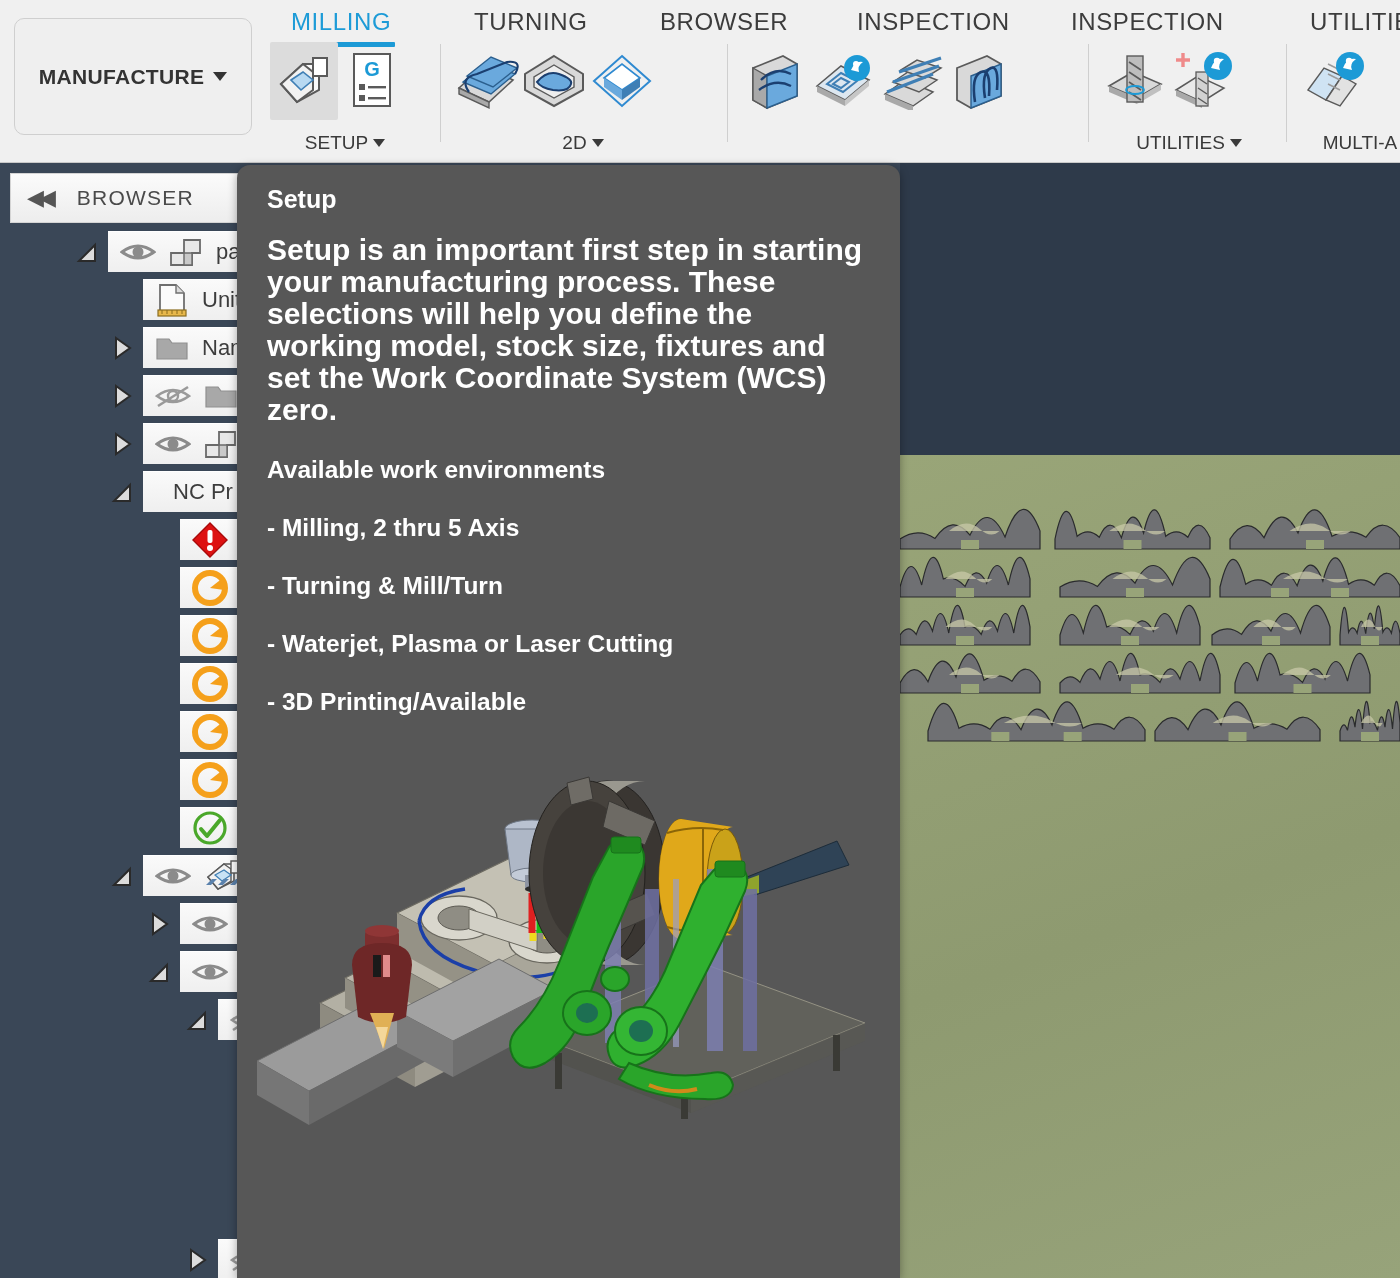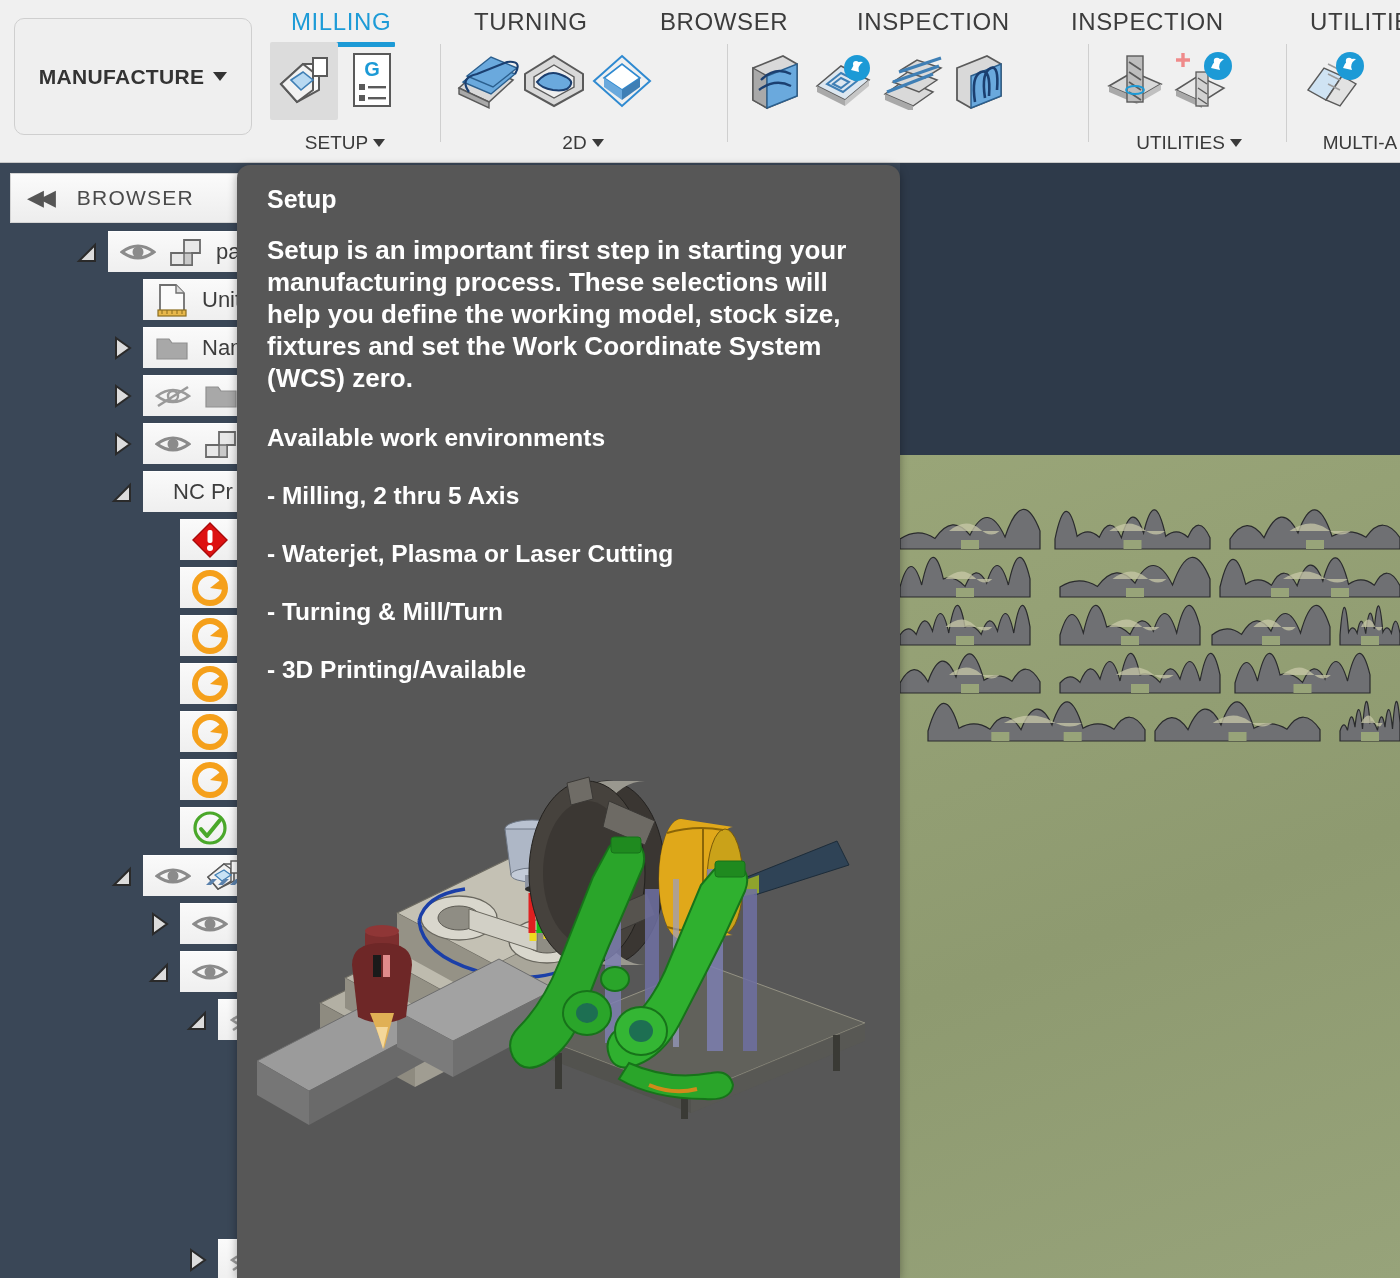--- a/index.html
+++ b/index.html
@@ -118,21 +118,21 @@
 
   
   #tooltip {
     position: absolute; left: 237px; top: 165px; width: 663px; height: 1113px;
     background: #575757; border-radius: 13px 13px 0 0;
     color: #ffffff; padding: 20px 30px 0 30px;
     box-shadow: 0 2px 10px rgba(0,0,0,.35);
     overflow: hidden;
   }
   #tt-title { font-size: 25px; font-weight: bold; margin-bottom: 20px; }
-  #tt-body  { font-size: 26px; font-weight: bold; line-height: 32px; }
+  #tt-body  { font-size: 30px; font-weight: bold; line-height: 32px; }
   .tt-head  { font-size: 24.5px; font-weight: bold; margin-top: 30px; }
   .tt-item  { font-size: 24.5px; font-weight: bold; margin-top: 30px; }
   #tt-figs  { position: absolute; left: 0; top: 418px; width: 663px; height: 560px; }
 </style>
 </head>
 <body>
 
 <div id="ribbon">
 
   <div class="tabs-row" id="tabs-row">
@@ -658,22 +658,22 @@
       </svg>
   </div>
 </div>
 
 <div id="tooltip">
   <div id="tt-title">Setup</div>
   <div id="tt-body">Setup is an important first step in starting your manufacturing process. These selections will help you define the working model, stock size, fixtures and set the Work Coordinate System (WCS) zero.</div>
   <div class="tt-head">Available work environments</div>
   <div id="tt-items">
       <div class="tt-item">- Milling, 2 thru 5 Axis</div>
+      <div class="tt-item">- Turning &amp; Mill/Turn</div>
       <div class="tt-item">- Waterjet, Plasma or Laser Cutting</div>
-      <div class="tt-item">- Turning &amp; Mill/Turn</div>
       <div class="tt-item">- 3D Printing/Available</div>
     </div>
 
   <svg id="tt-figs" viewBox="0 0 663 560">
 
     <g>
 
       <polygon points="83,420 225,350 320,400 178,472" fill="#b3b0a4" stroke="#6e6c63" stroke-width="1.2"></polygon>
       <polygon points="83,420 83,452 178,504 178,472" fill="#8e8b80"></polygon>
       <polygon points="178,472 320,400 320,430 178,504" fill="#a09d92"></polygon>

